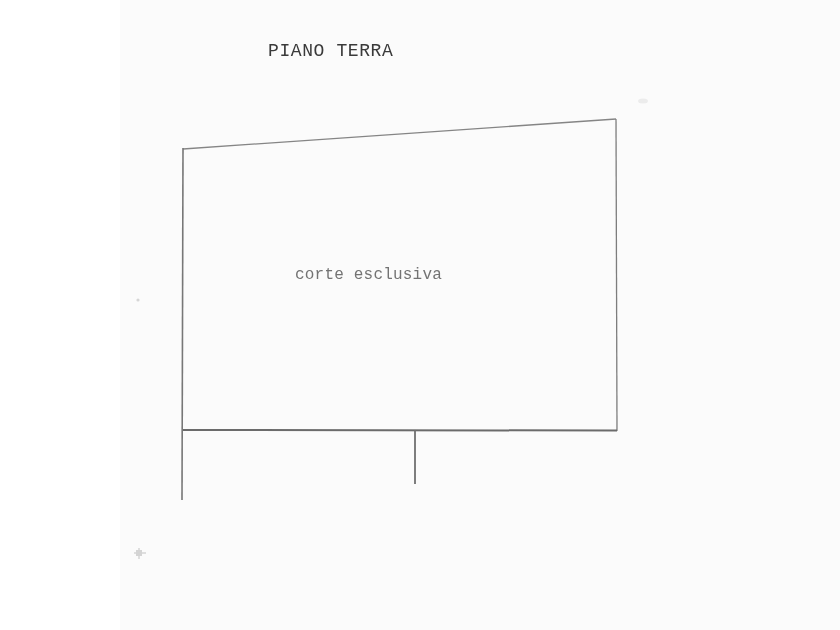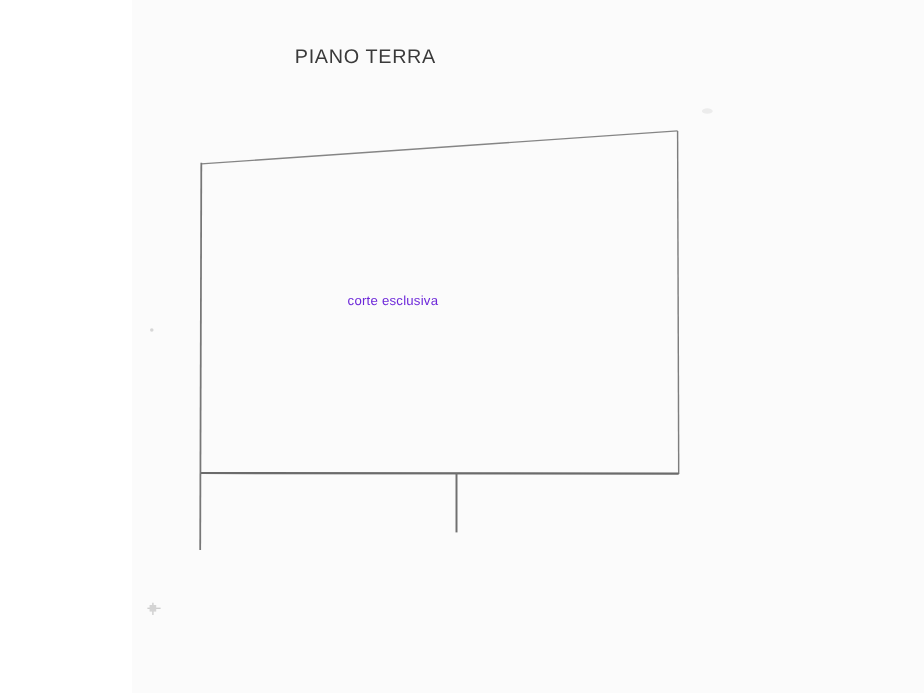--- a/index.html
+++ b/index.html
@@ -6,21 +6,21 @@
     margin: 0;
     padding: 0;
     background: #ffffff;
   }
   .canvas {
     position: relative;
     width: 840px;
     height: 630px;
     background: #ffffff;
     overflow: hidden;
-    font-family: Liberation Sans, sans-serif;
+    font-family: Liberation Mono, monospace;
   }
   
   .paper-region {
     position: absolute;
     left: 120px;
     top: 0;
     width: 720px;
     height: 630px;
     background: rgba(0, 0, 0, 0.015);
   }
@@ -28,25 +28,25 @@
     position: absolute;
     left: 268px;
     top: 41px;
     font-size: 18px;
     letter-spacing: 0.6px;
     color: #3a3a3a;
     white-space: nowrap;
   }
   .region-label {
     position: absolute;
-    left: 316px;
+    left: 295px;
     top: 266px;
-    font-size: 12px;
+    font-size: 16px;
     letter-spacing: 0.2px;
-    color: #6d28d9;
+    color: #737373;
     white-space: nowrap;
   }
   .drawing {
     position: absolute;
     left: 0;
     top: 0;
   }
 </style>
 </head>
 <body>

